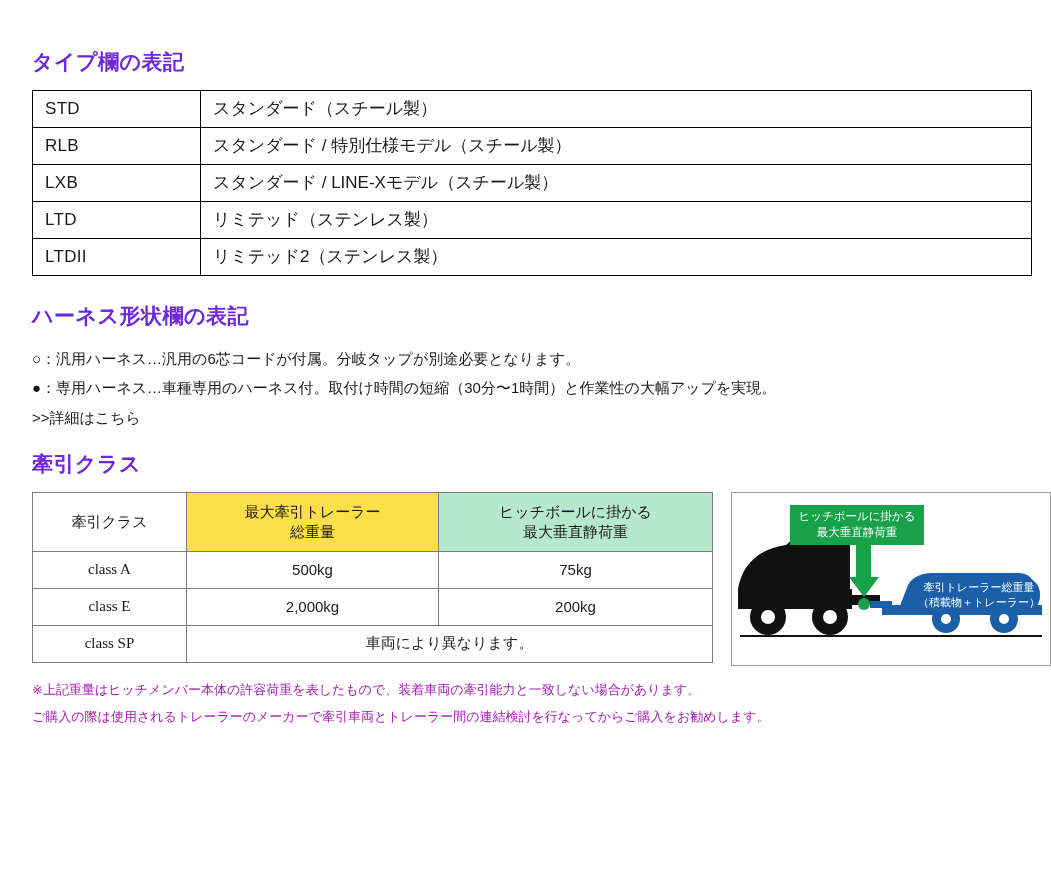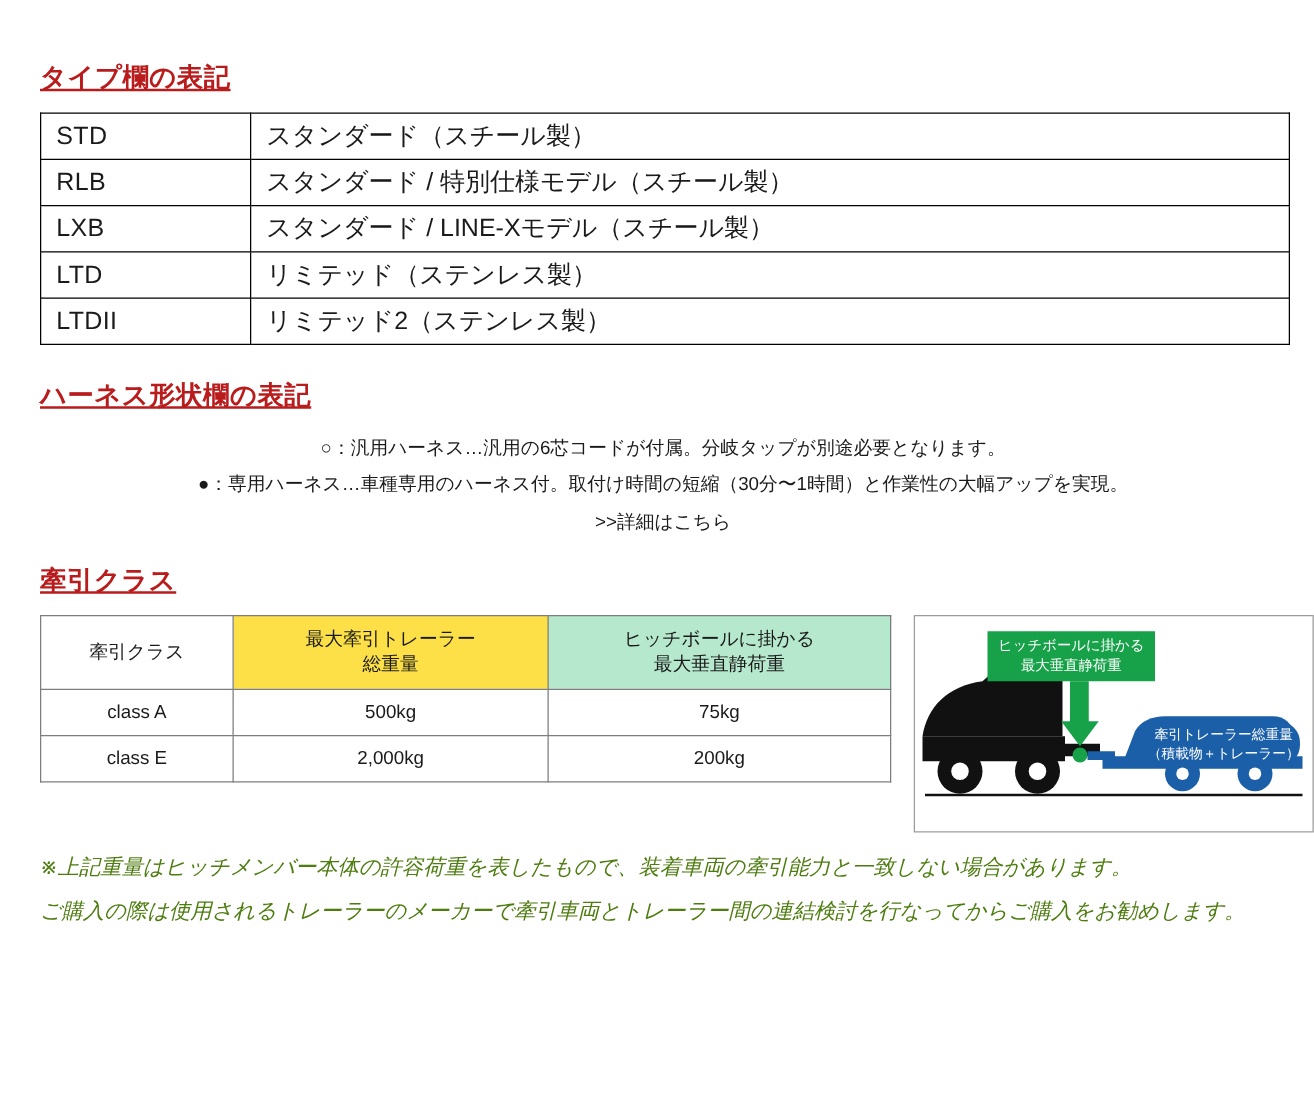--- a/index.html
+++ b/index.html
@@ -22,50 +22,48 @@
     height: 879px;
     box-sizing: border-box;
     padding: 48px 22px 0 32px;
   }
 
   h2.section-title {
     font-size: 21px;
     font-weight: bold;
     margin: 0 0 14px 0;
     letter-spacing: 0.5px;
-    color: #b91c1c;
-    text-decoration: underline;
+    color: #6d28d9;
   }
   .section {
     margin-bottom: 4px;
   }
 
   
   table.type-table {
     border-collapse: collapse;
     width: 1000px;
     table-layout: fixed;
   }
   table.type-table td {
     border: 1px solid #000;
     height: 36px;
     padding: 0 12px;
-    font-size: 20px;
+    font-size: 17px;
     vertical-align: middle;
     line-height: 1.2;
   }
   table.type-table td.code {
     width: 143px;
     letter-spacing: 0.3px;
   }
 
   
   .harness-lines {
     margin-top: 2px;
-    text-align: center;
   }
   .harness-line {
     font-size: 15px;
     line-height: 1.95;
     white-space: nowrap;
   }
 
   
   .tow-wrap {
     display: flex;
@@ -86,44 +84,43 @@
     height: 36px;
     padding: 0 4px;
   }
   table.tow-table thead th {
     height: 58px;
     line-height: 1.35;
   }
   th.col-class { width: 145px; background: #ffffff; }
   th.col-weight { width: 243px; background: #fde047; }
   th.col-tongue { width: 265px; background: #b6e8cd; }
-  td.class-cell { height: 37px; }
+  td.class-cell { height: 37px; font-family: Liberation Serif, serif; }
 
   
   .figure-box {
     width: 318px;
     height: 172px;
     border: 1px solid #9b9b9b;
     position: relative;
     background: #fff;
     flex: none;
     overflow: hidden;
   }
   .figure-box svg { display: block; }
 
   
   .notes {
     margin-top: 10px;
   }
   .note {
-    font-size: 17px;
+    font-size: 13px;
     line-height: 2.1;
-    color: #4d7c0f;
+    color: #a21caf;
     white-space: nowrap;
-    font-style: italic;
   }
 </style>
 </head>
 <body>
 
 <div class="page">
 
   <div class="section">
     <h2 class="section-title">タイプ欄の表記</h2>
     <table class="type-table">
@@ -184,20 +181,24 @@
           <tr>
             <td class="class-cell">class A</td>
             <td>500kg</td>
             <td>75kg</td>
           </tr>
           <tr>
             <td class="class-cell">class E</td>
             <td>2,000kg</td>
             <td>200kg</td>
           </tr>
+          <tr>
+            <td class="class-cell">class SP</td>
+            <td colspan="2">車両により異なります。</td>
+          </tr>
         </tbody>
       </table>
 
       <div class="figure-box">
         <svg width="318" height="172" viewBox="0 0 318 172" xmlns="http://www.w3.org/2000/svg">
 
           <g>
             <path d="M6 96 C10 72 26 56 54 52 L74 34 C80 28 92 26 102 26 L118 26 L118 96 Z" fill="#111111"></path>
             <rect x="6" y="96" width="114" height="20" fill="#111111"></rect>
             <rect x="100" y="102" width="48" height="10" fill="#111111"></rect>

